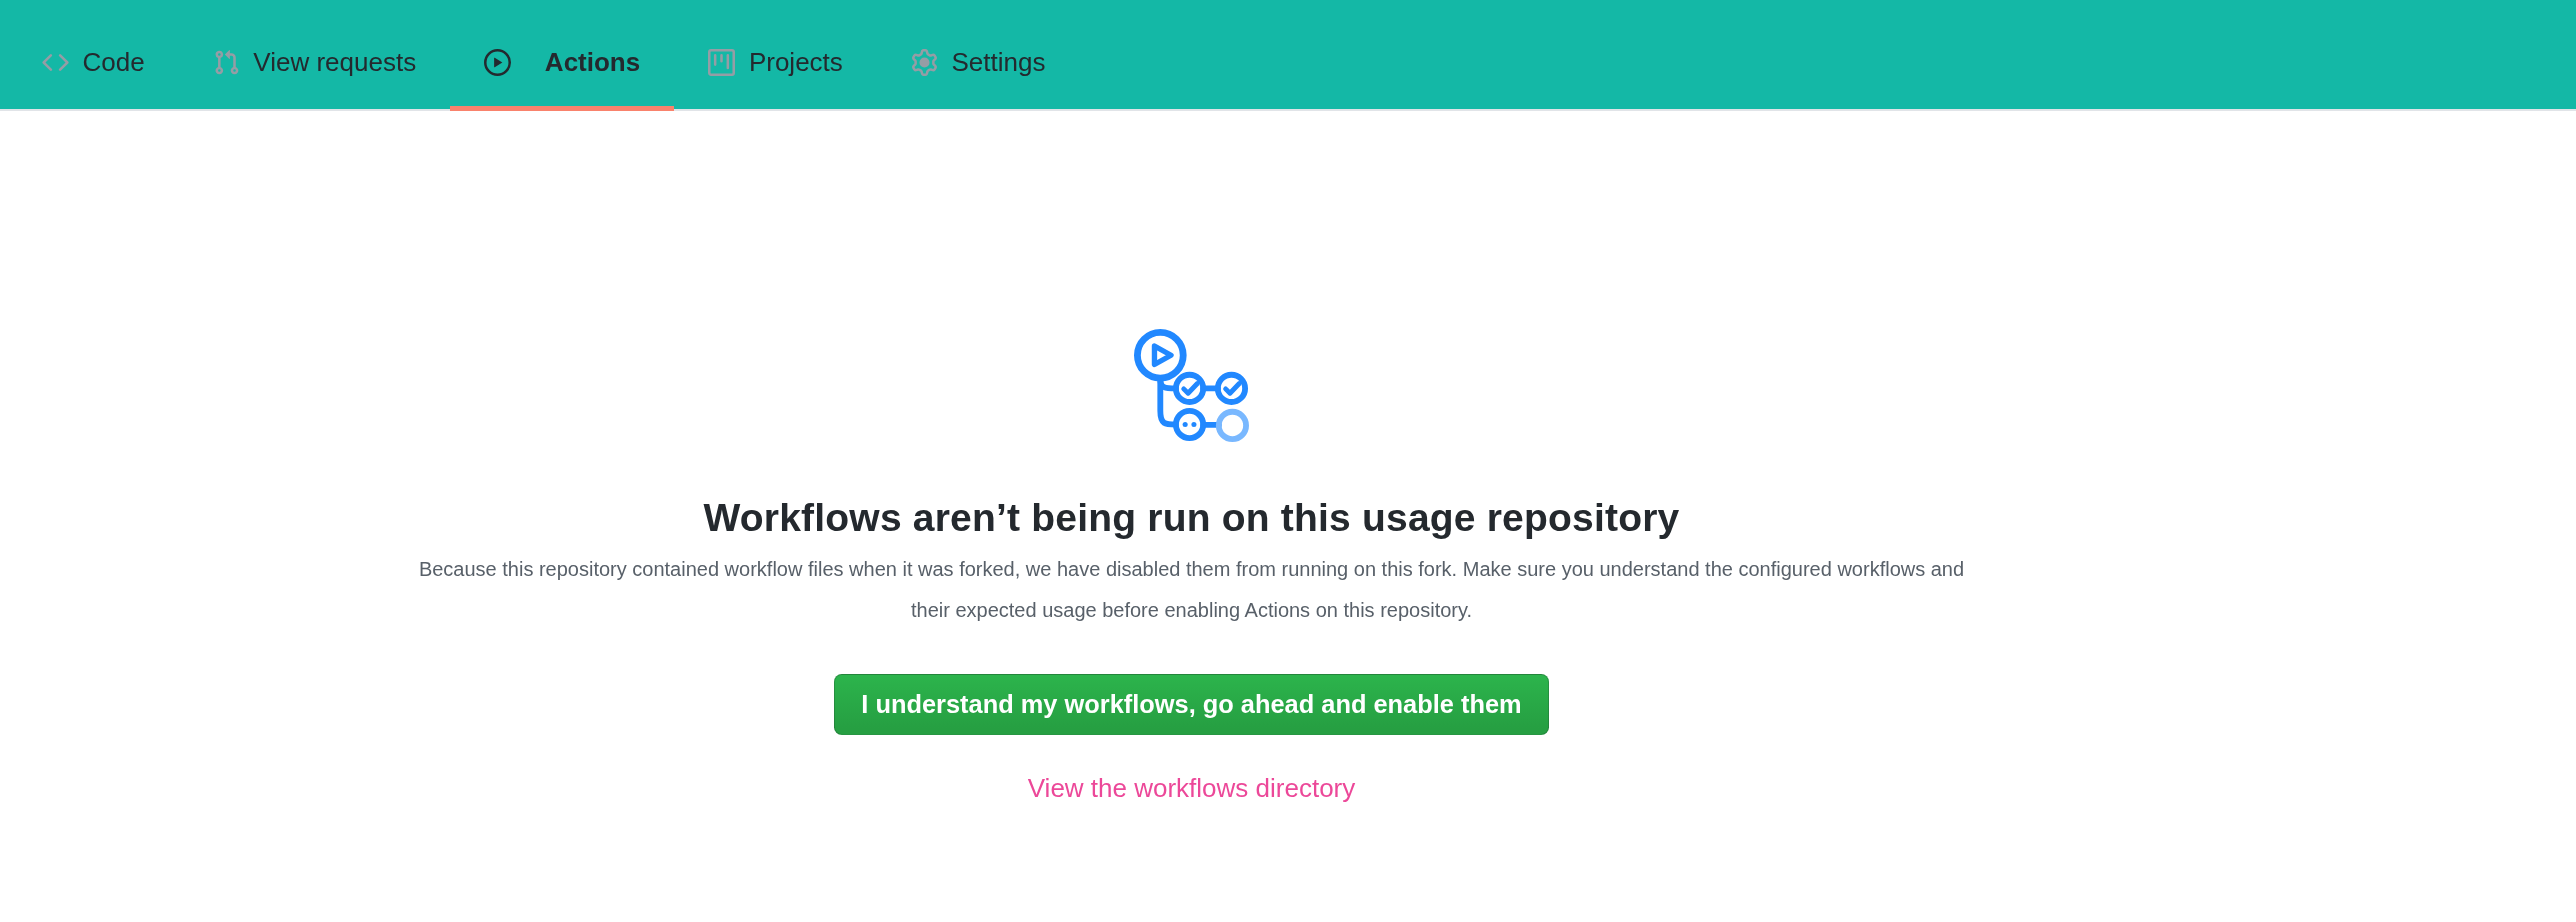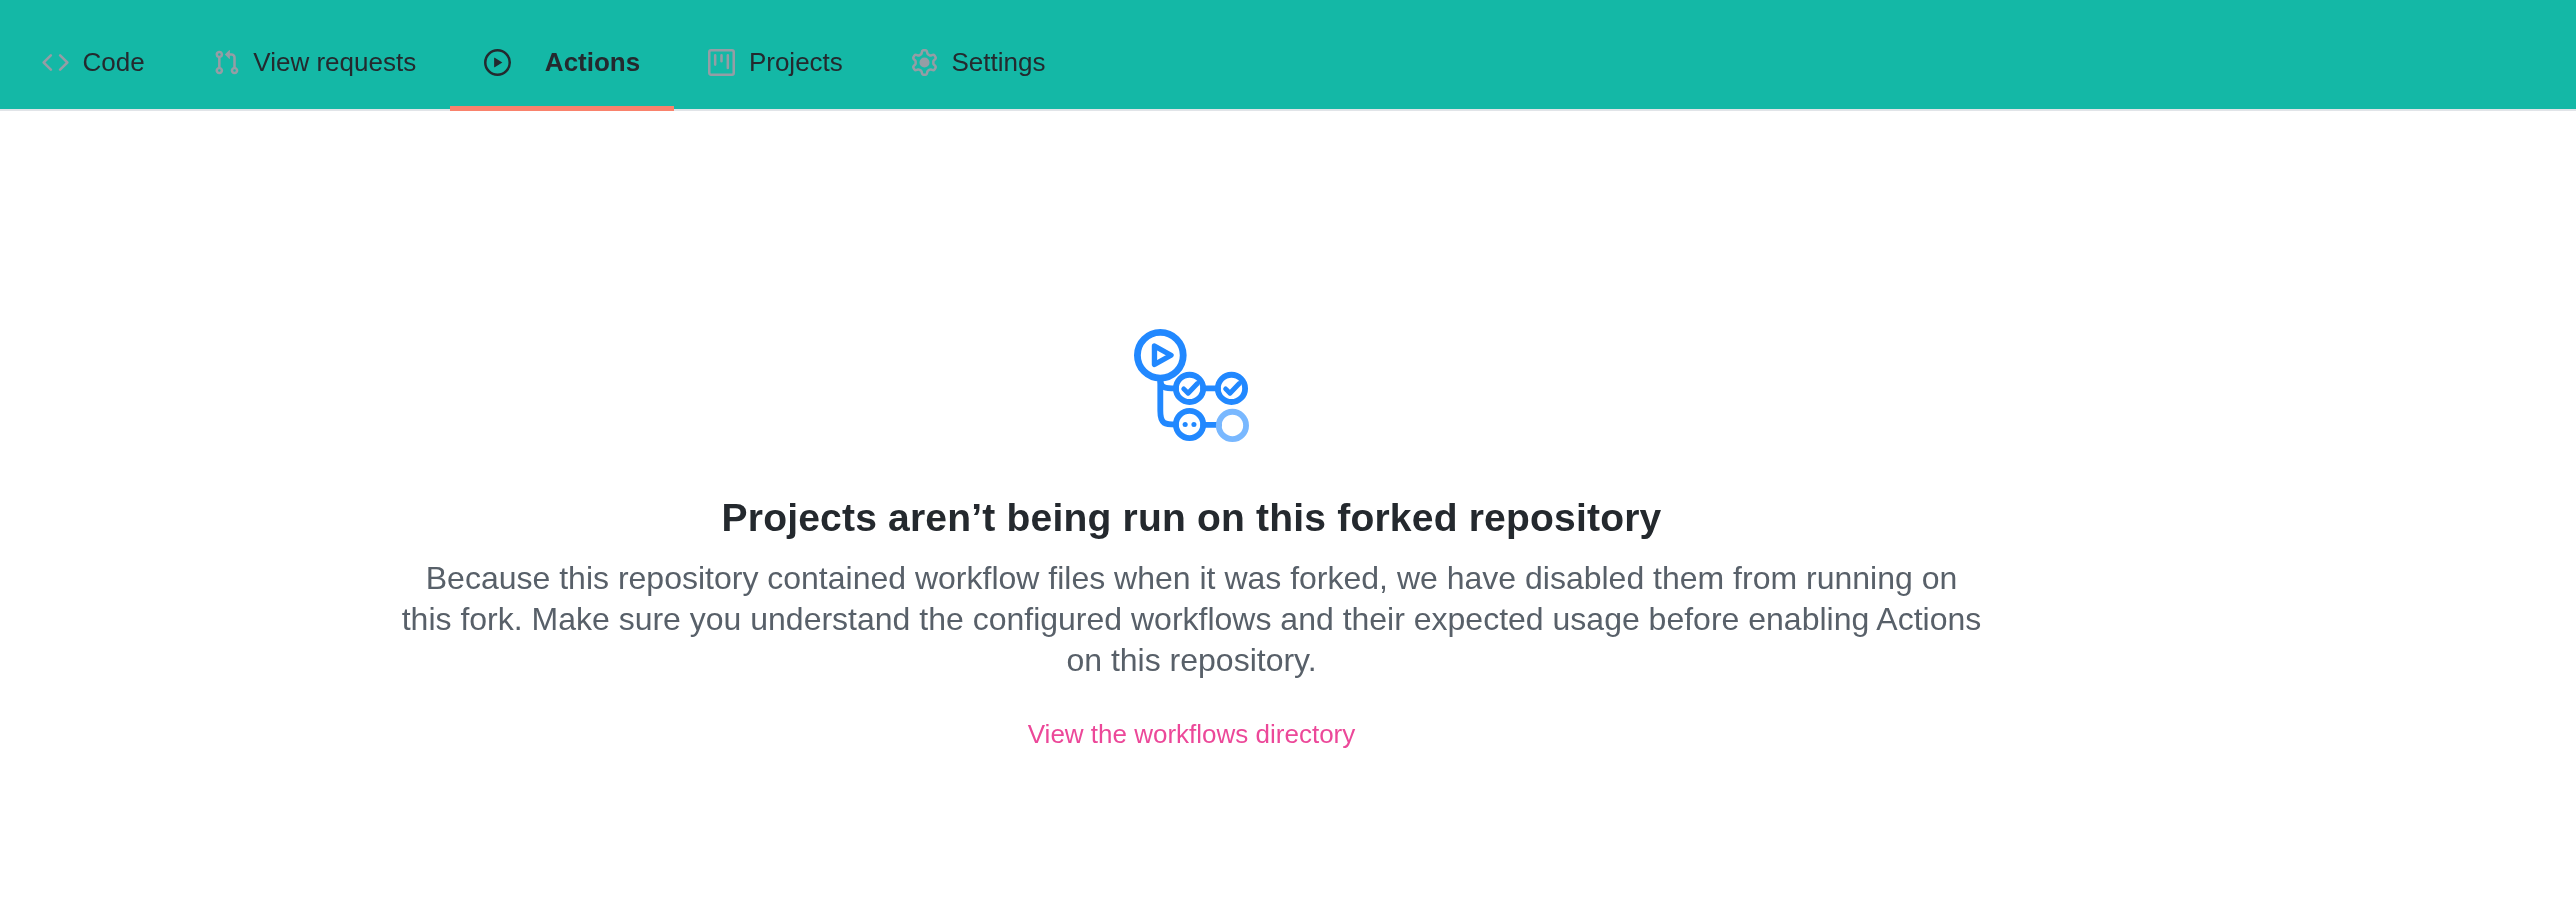--- a/index.html
+++ b/index.html
@@ -54,23 +54,23 @@
   }
   .bs-title {
     margin-top: 47px;
     font-size: 39px;
     line-height: 49px;
     font-weight: 700;
     color: #24292e;
     letter-spacing: 0.2px;
   }
   .bs-desc {
-    margin: 16px auto 0 auto;
+    margin: 7px auto 0 auto;
     width: 1583px;
-    font-size: 32px;
+    font-size: 20px;
     line-height: 41px;
     color: #586069;
   }
   .btn-primary {
     display: inline-block;
     margin-top: 43px;
     height: 61px;
     line-height: 59px;
     padding: 0 26px;
     font-family: "Liberation Sans", "DejaVu Sans", sans-serif;
@@ -159,22 +159,25 @@
         <path d="M95 63.5 l4.5 4.5 l9.5 -10" stroke="#2188ff" stroke-width="5" stroke-linecap="round" stroke-linejoin="round"></path>
 
         <circle cx="58" cy="100" r="14" stroke="#2188ff" stroke-width="6"></circle>
         <circle cx="53.5" cy="100" r="2.6" fill="#2188ff"></circle>
         <circle cx="62.5" cy="100" r="2.6" fill="#2188ff"></circle>
 
         <circle cx="102" cy="101" r="14" stroke="#79b8ff" stroke-width="6"></circle>
       </svg>
     </div>
 
-    <h2 class="bs-title">Projects aren’t being run on this forked repository</h2>
+    <h2 class="bs-title">Workflows aren’t being run on this usage repository</h2>
 
     <p class="bs-desc">Because this repository contained workflow files when it was forked, we have disabled them from running on this fork. Make sure you understand the configured workflows and their expected usage before enabling Actions on this repository.</p>
 
+    <div>
+      <button class="btn-primary">I understand my workflows, go ahead and enable them</button>
+    </div>
 
     <a class="dir-link">View the workflows directory</a>
 
   </div>
 </main>
 
 
 </body></html>

